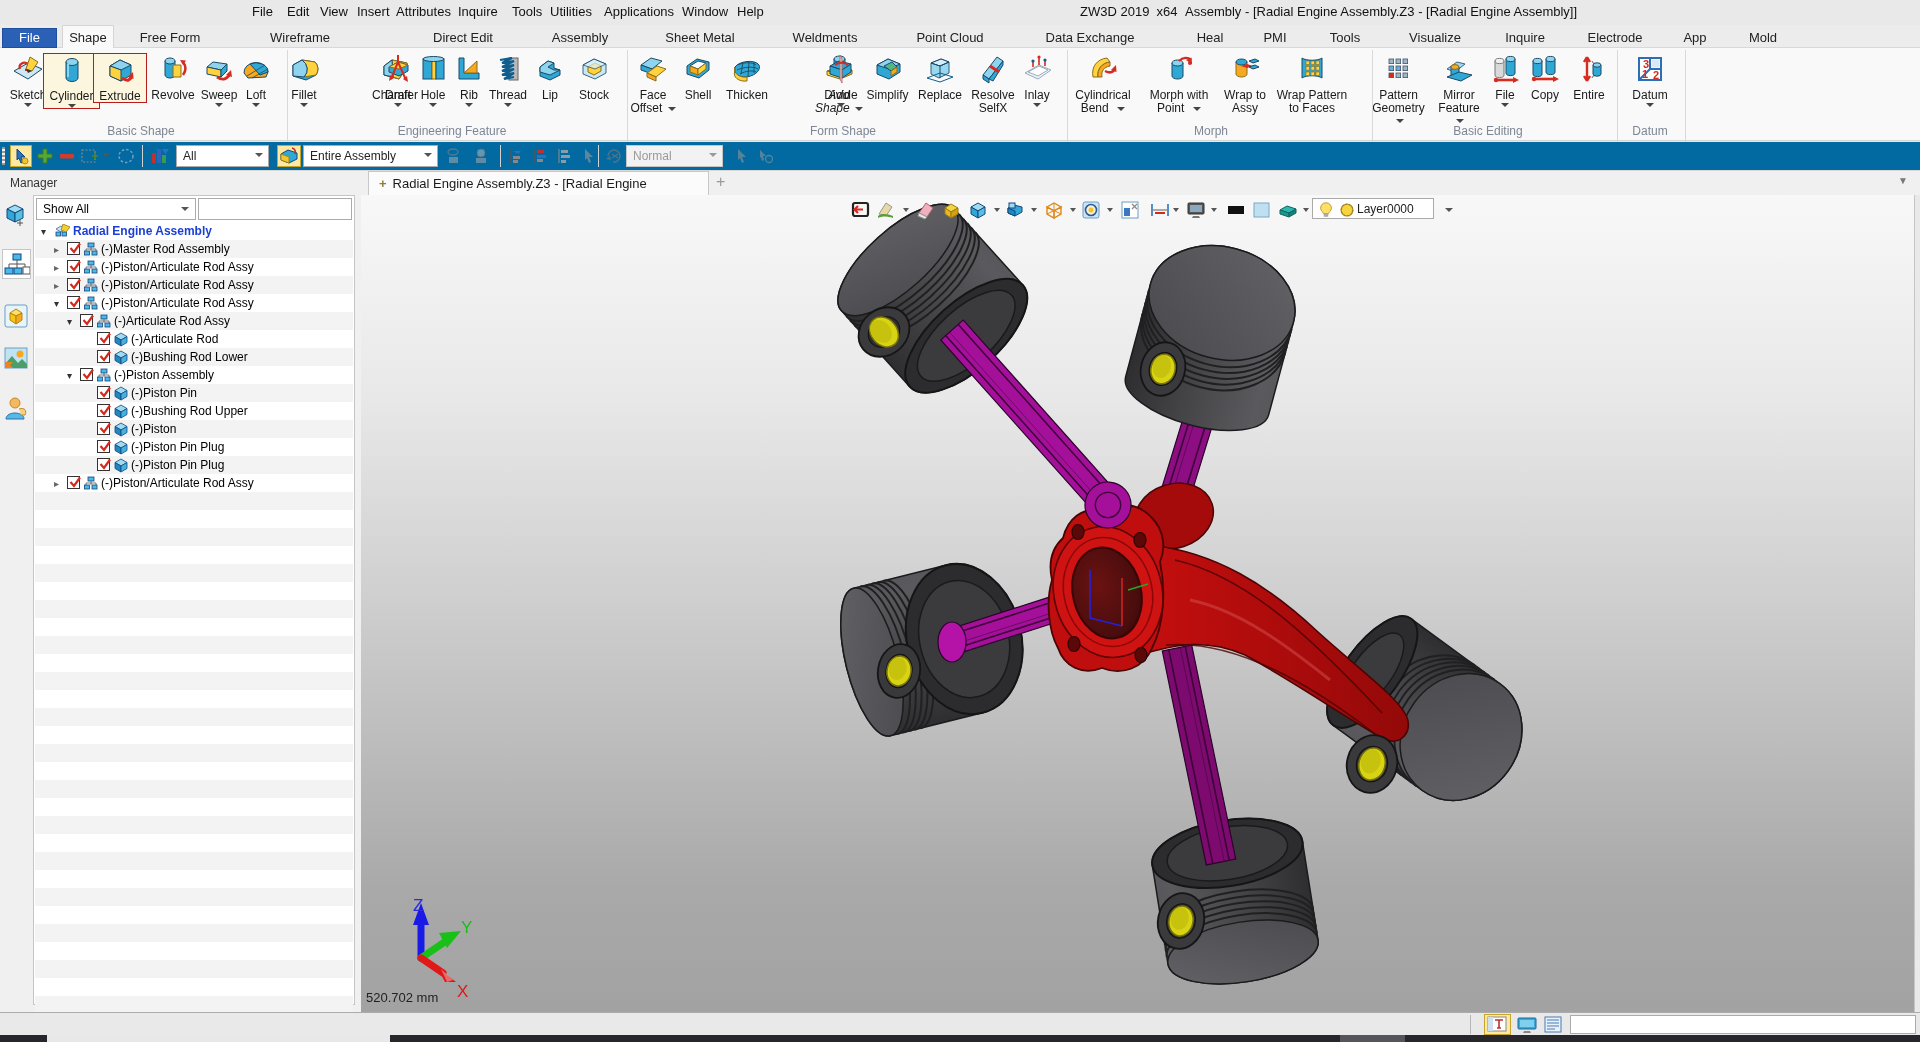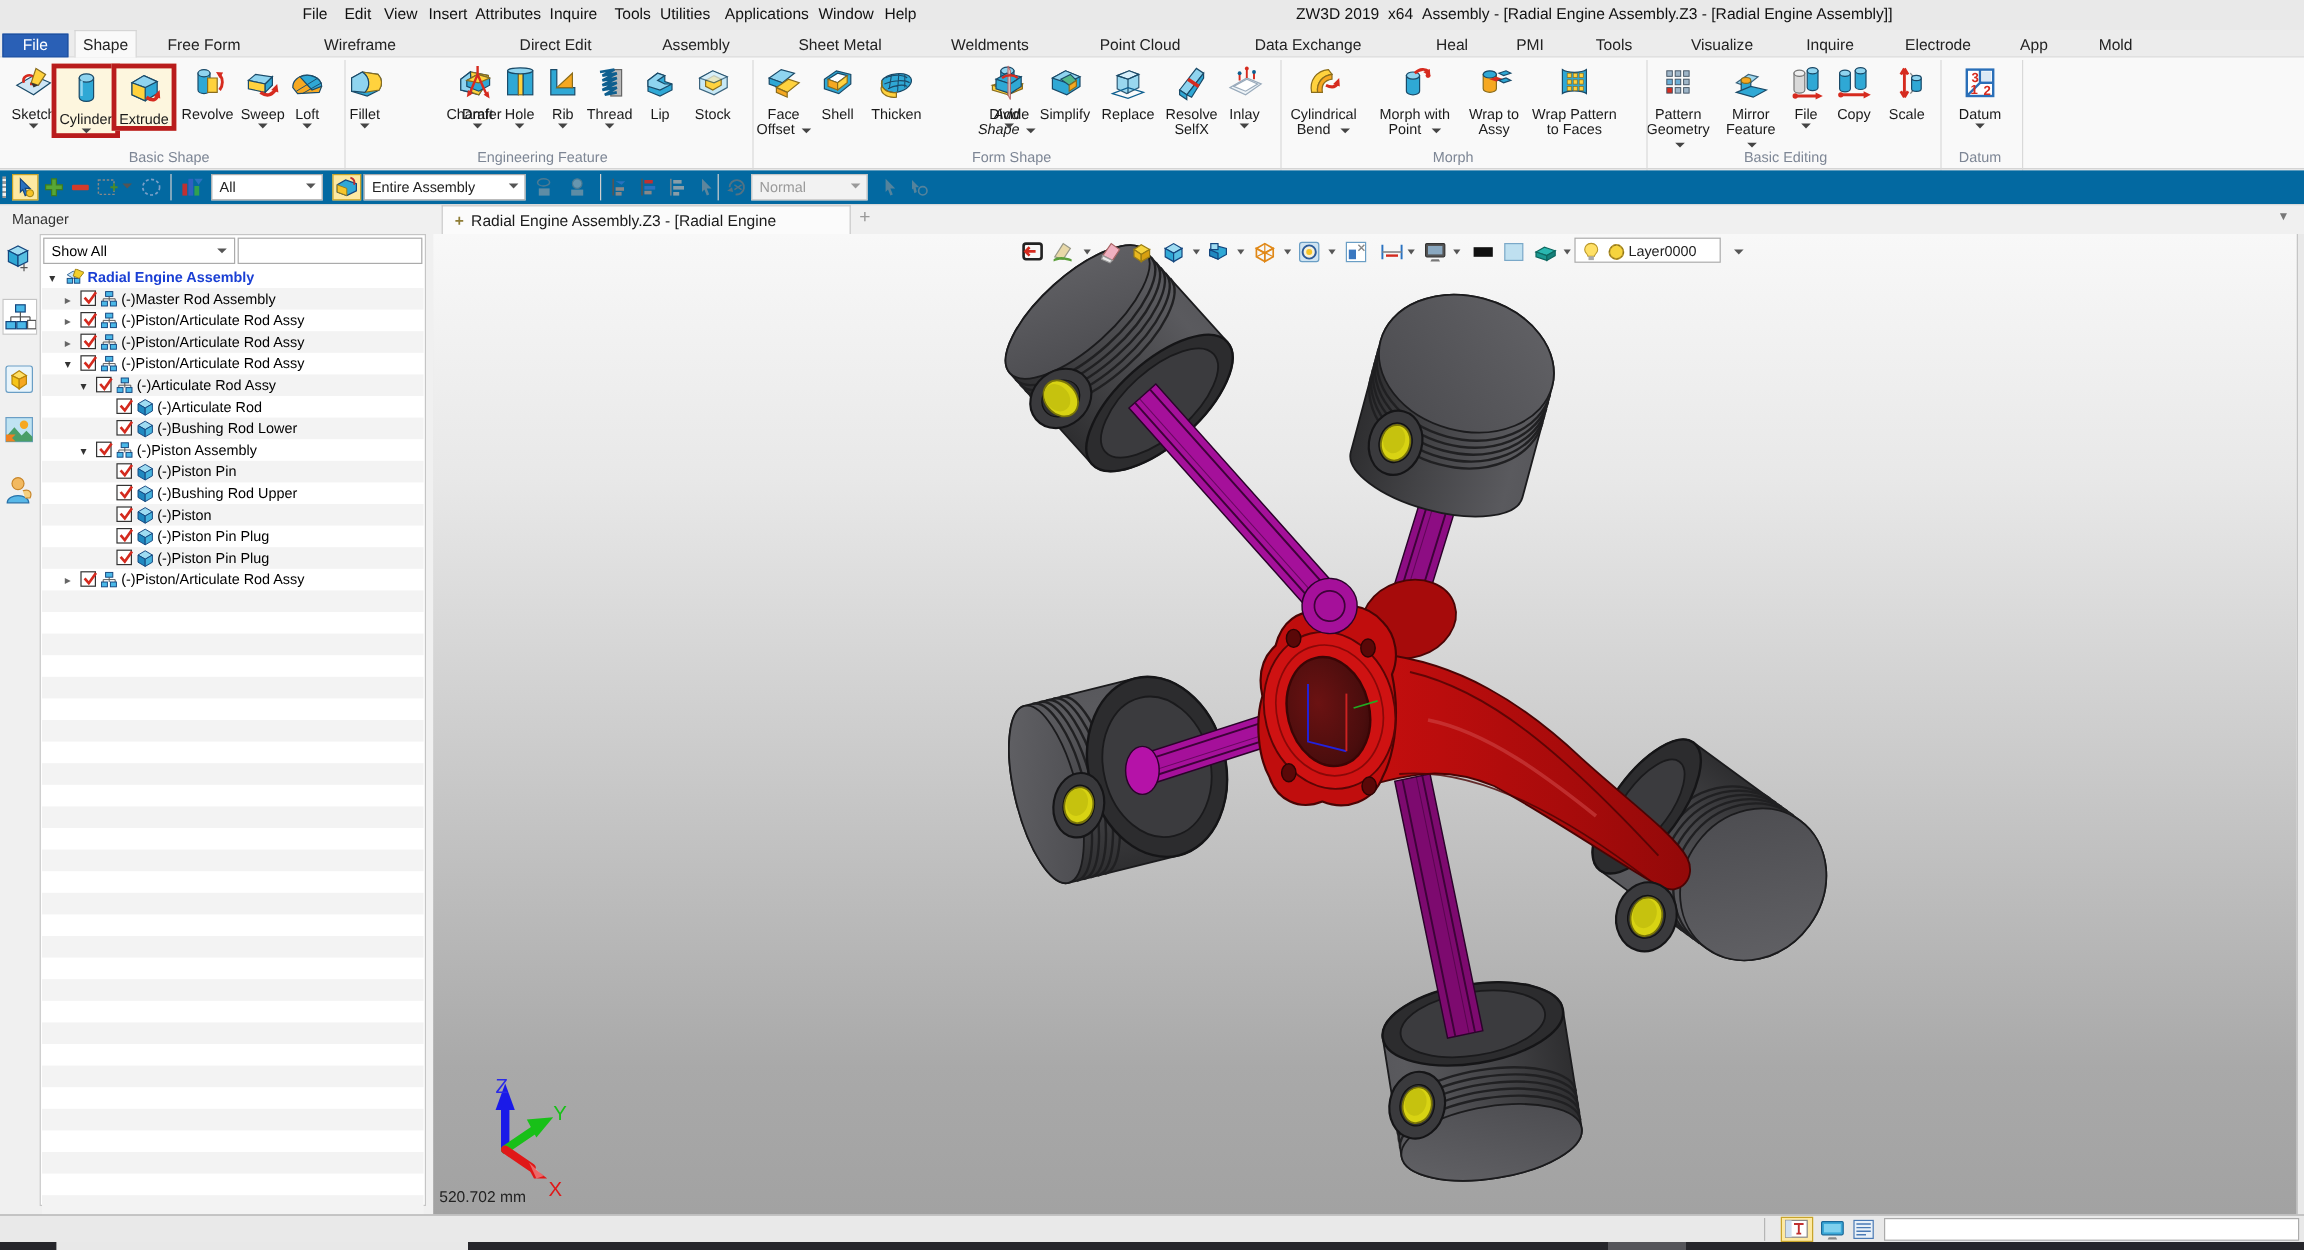--- a/index.html
+++ b/index.html
@@ -16,21 +16,21 @@
 #tab-shape{background:#f9f9f9;border:1px solid #d5d5d5;border-bottom:none;top:0;height:23px;line-height:23px;z-index:3;}
 
 #ribbon{left:0;top:48px;width:1920px;height:93px;background:#f9f9f9;border-bottom:1px solid #d5d5d5;}
 .rbtn{position:absolute;top:5px;text-align:center;}
 .rbtn .lbl{font-size:12px;color:#1a1a1a;line-height:12px;margin-top:4px;}
 .rbtn svg{display:block;margin:0 auto;}
 .darr{display:block;margin:2px auto 0;width:0;height:0;border-left:4px solid transparent;border-right:4px solid transparent;border-top:4px solid #444;}
 .iarr{display:inline-block;vertical-align:middle;width:0;height:0;border-left:4px solid transparent;border-right:4px solid transparent;border-top:4px solid #444;margin-left:2px;}
 .gsep{position:absolute;top:3px;height:130px;width:1px;background:#d9d9d9;}
 .glabel{position:absolute;top:76px;font-size:12px;color:#7d8695;text-align:center;}
-.hl{background:#fdf6de;border:4px solid #b91c1c;}
+.hl{background:#fdf6de;border:1px solid #b91c1c;}
 
 #toolbar2{left:0;top:142px;width:1920px;height:29px;background:#0369a1;border-bottom:1px solid #d9d9d9;}
 .t2{position:absolute;top:4px;}
 .dd{position:absolute;background:#fff;border:1px solid #ababab;font-size:12px;color:#222;padding-left:6px;}
 .dd .a{position:absolute;right:5px;top:7px;width:0;height:0;border-left:4px solid transparent;border-right:4px solid transparent;border-top:4px solid #555;}
 
 #tabbar{left:0;top:171px;width:1920px;height:24px;background:#f0f0f0;}
 #mgrtitle{position:absolute;left:10px;top:5px;font-size:12px;color:#333;}
 #doctab{position:absolute;left:368px;top:0;width:341px;height:24px;background:#fbfbfb;border:1px solid #c8c8c8;border-bottom:none;font-size:13px;color:#1a1a1a;line-height:23px;}
 
@@ -410,21 +410,21 @@
       </svg>
       <div class="lbl">Copy</div>
     </div>
 <div class="rbtn" style="left:1562px;width:54px;">
       <svg width="32" height="32" viewBox="0 0 32 32">
         <path d="M14 4 L14 28 M14 4 L11 9 M14 4 L17 9 M14 28 L11 23 M14 28 L17 23" stroke="#d62b1f" stroke-width="2.4" fill="none"></path>
         <path d="M19 8 A12 12 0 0 1 19 25 A13 13 0 0 0 19 8 Z" fill="#e8e8e8" stroke="#888" stroke-width="1"></path>
         <path d="M20 12 L20 21 A4 2.2 0 0 0 28 21 L28 12 Z" fill="#2fa8d5" stroke="#1a4a68" stroke-width="1"></path>
         <ellipse cx="24" cy="12" rx="4" ry="2.2" fill="#8fd4ef" stroke="#1a4a68" stroke-width="1"></ellipse>
       </svg>
-      <div class="lbl">Scale</div>
+      <div class="lbl">Entire</div>
     </div>
 <div class="rbtn" style="left:1623px;width:54px;">
       <svg width="32" height="32" viewBox="0 0 32 32">
         <rect x="5" y="5" width="22" height="22" fill="#fff" stroke="#2a6fb8" stroke-width="2"></rect>
         <path d="M16 5 L16 16 L27 16 M16 16 L5 27" stroke="#2a6fb8" stroke-width="2" fill="none"></path>
         <rect x="17.5" y="6.5" width="8" height="8" fill="#dce9f5"></rect>
         <text x="9" y="15" font-size="11" font-weight="bold" fill="#d62b1f" font-family="Liberation Sans">3</text>
         <text x="8" y="25" font-size="11" font-weight="bold" fill="#d62b1f" font-family="Liberation Sans">1</text>
         <text x="19" y="26" font-size="11" font-weight="bold" fill="#d62b1f" font-family="Liberation Sans">2</text>
       </svg>

